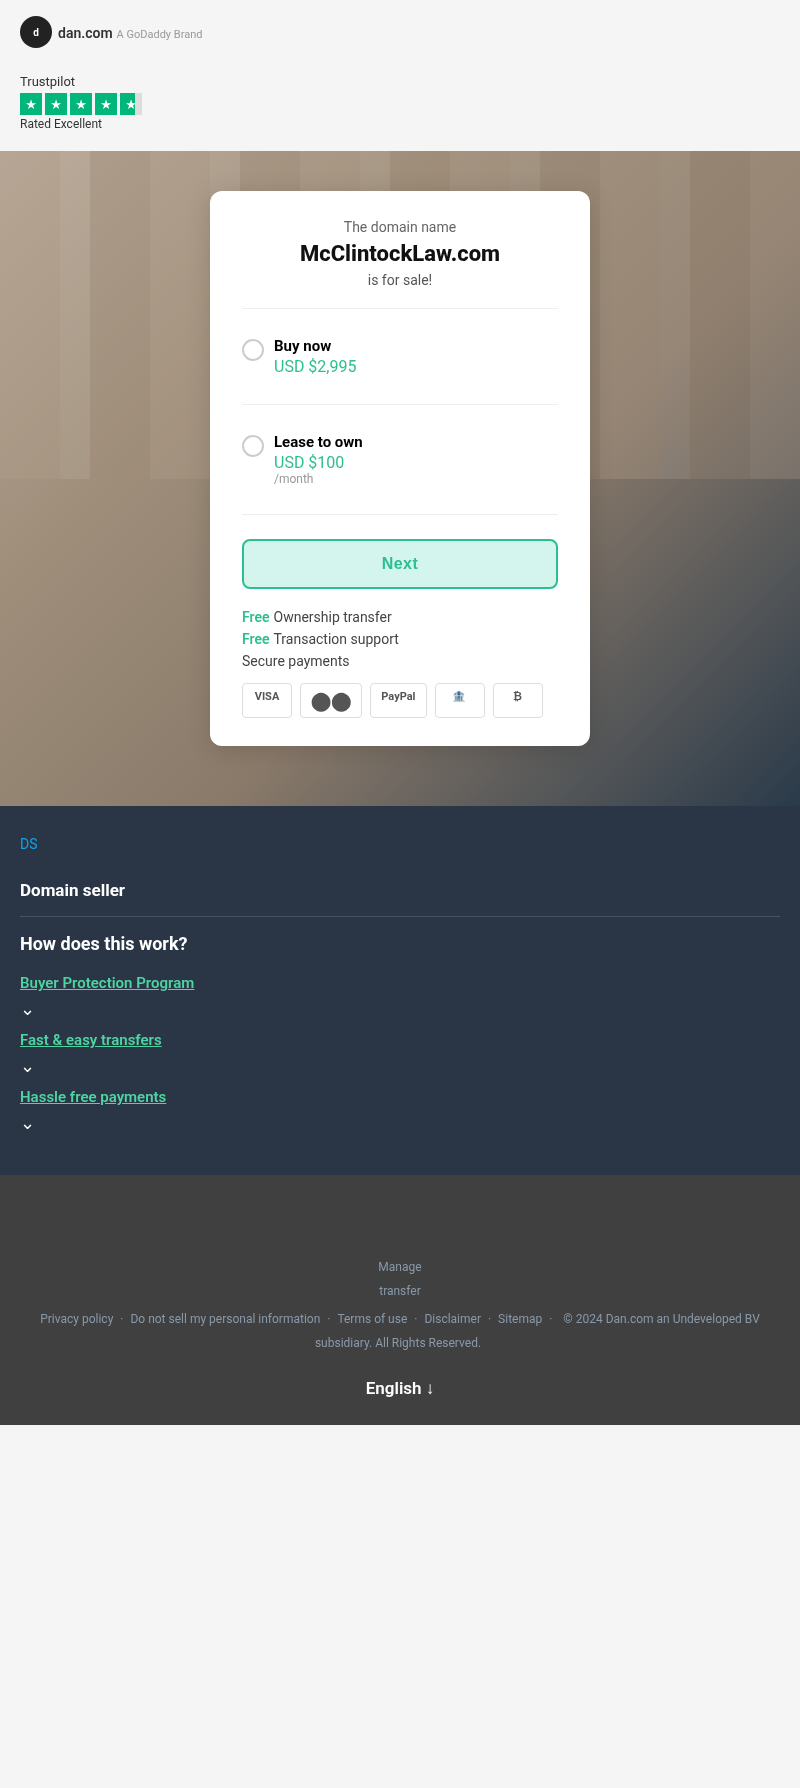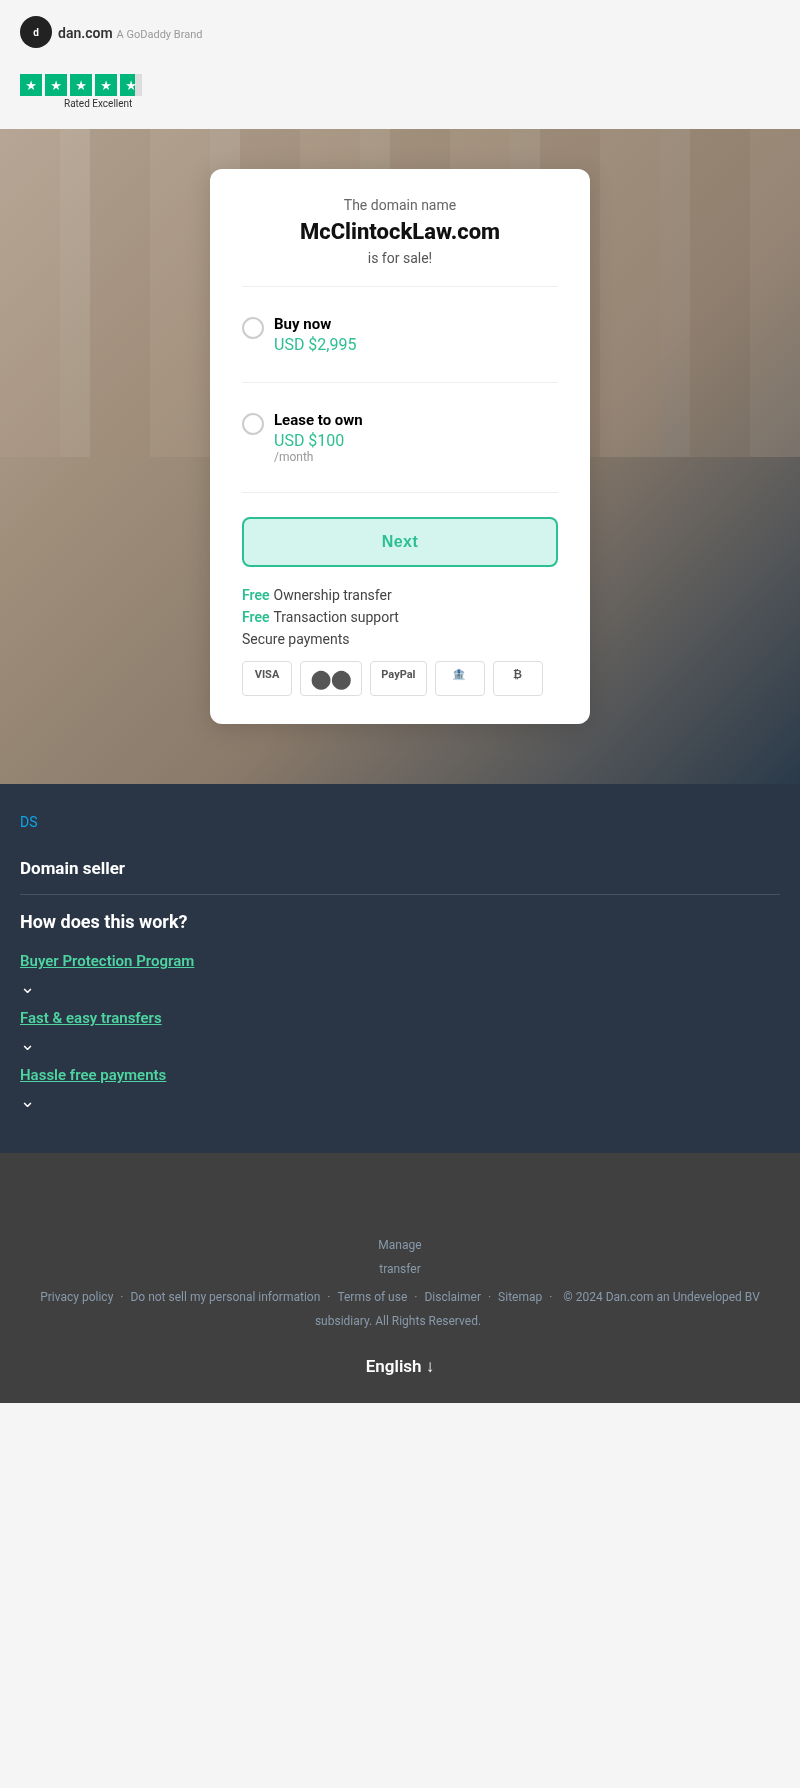--- a/index.html
+++ b/index.html
@@ -37,21 +37,21 @@
     .trustpilot-stars {
       display: flex; gap: 3px; margin-bottom: 2px;
     }
     .star {
       width: 22px; height: 22px;
       background: #00b67a;
       display: flex; align-items: center; justify-content: center;
       color: white; font-size: 13px;
     }
     .star.half { background: linear-gradient(to right, #00b67a 70%, #ddd 70%); }
-    .rated-text { font-size: 10px; color: #333; margin-left: 44px; }
+    .rated-text { font-size: 12px; color: #333; }
 
     
     .hero-bg {
       background: linear-gradient(135deg, #b8a898 0%, #9e8e7a 30%, #8a7a6a 60%, #2a3a4a 100%);
       position: relative;
       padding: 40px 20px 60px;
       display: flex;
       justify-content: center;
       align-items: flex-start;
       min-height: 650px;
@@ -263,20 +263,21 @@
   <div class="dan-logo">
     <div class="dan-logo-circle">d</div>
     <div>
       <span class="dan-logo-text">dan.com</span>
       <span class="godaddy-text">A GoDaddy Brand</span>
     </div>
   </div>
 </div>
 
 <div class="trustpilot-section">
+  <div class="trustpilot-label">Trustpilot</div>
   <div class="trustpilot-stars">
     <div class="star">★</div>
     <div class="star">★</div>
     <div class="star">★</div>
     <div class="star">★</div>
     <div class="star half">★</div>
   </div>
   <div class="rated-text">Rated Excellent</div>
 </div>
 

